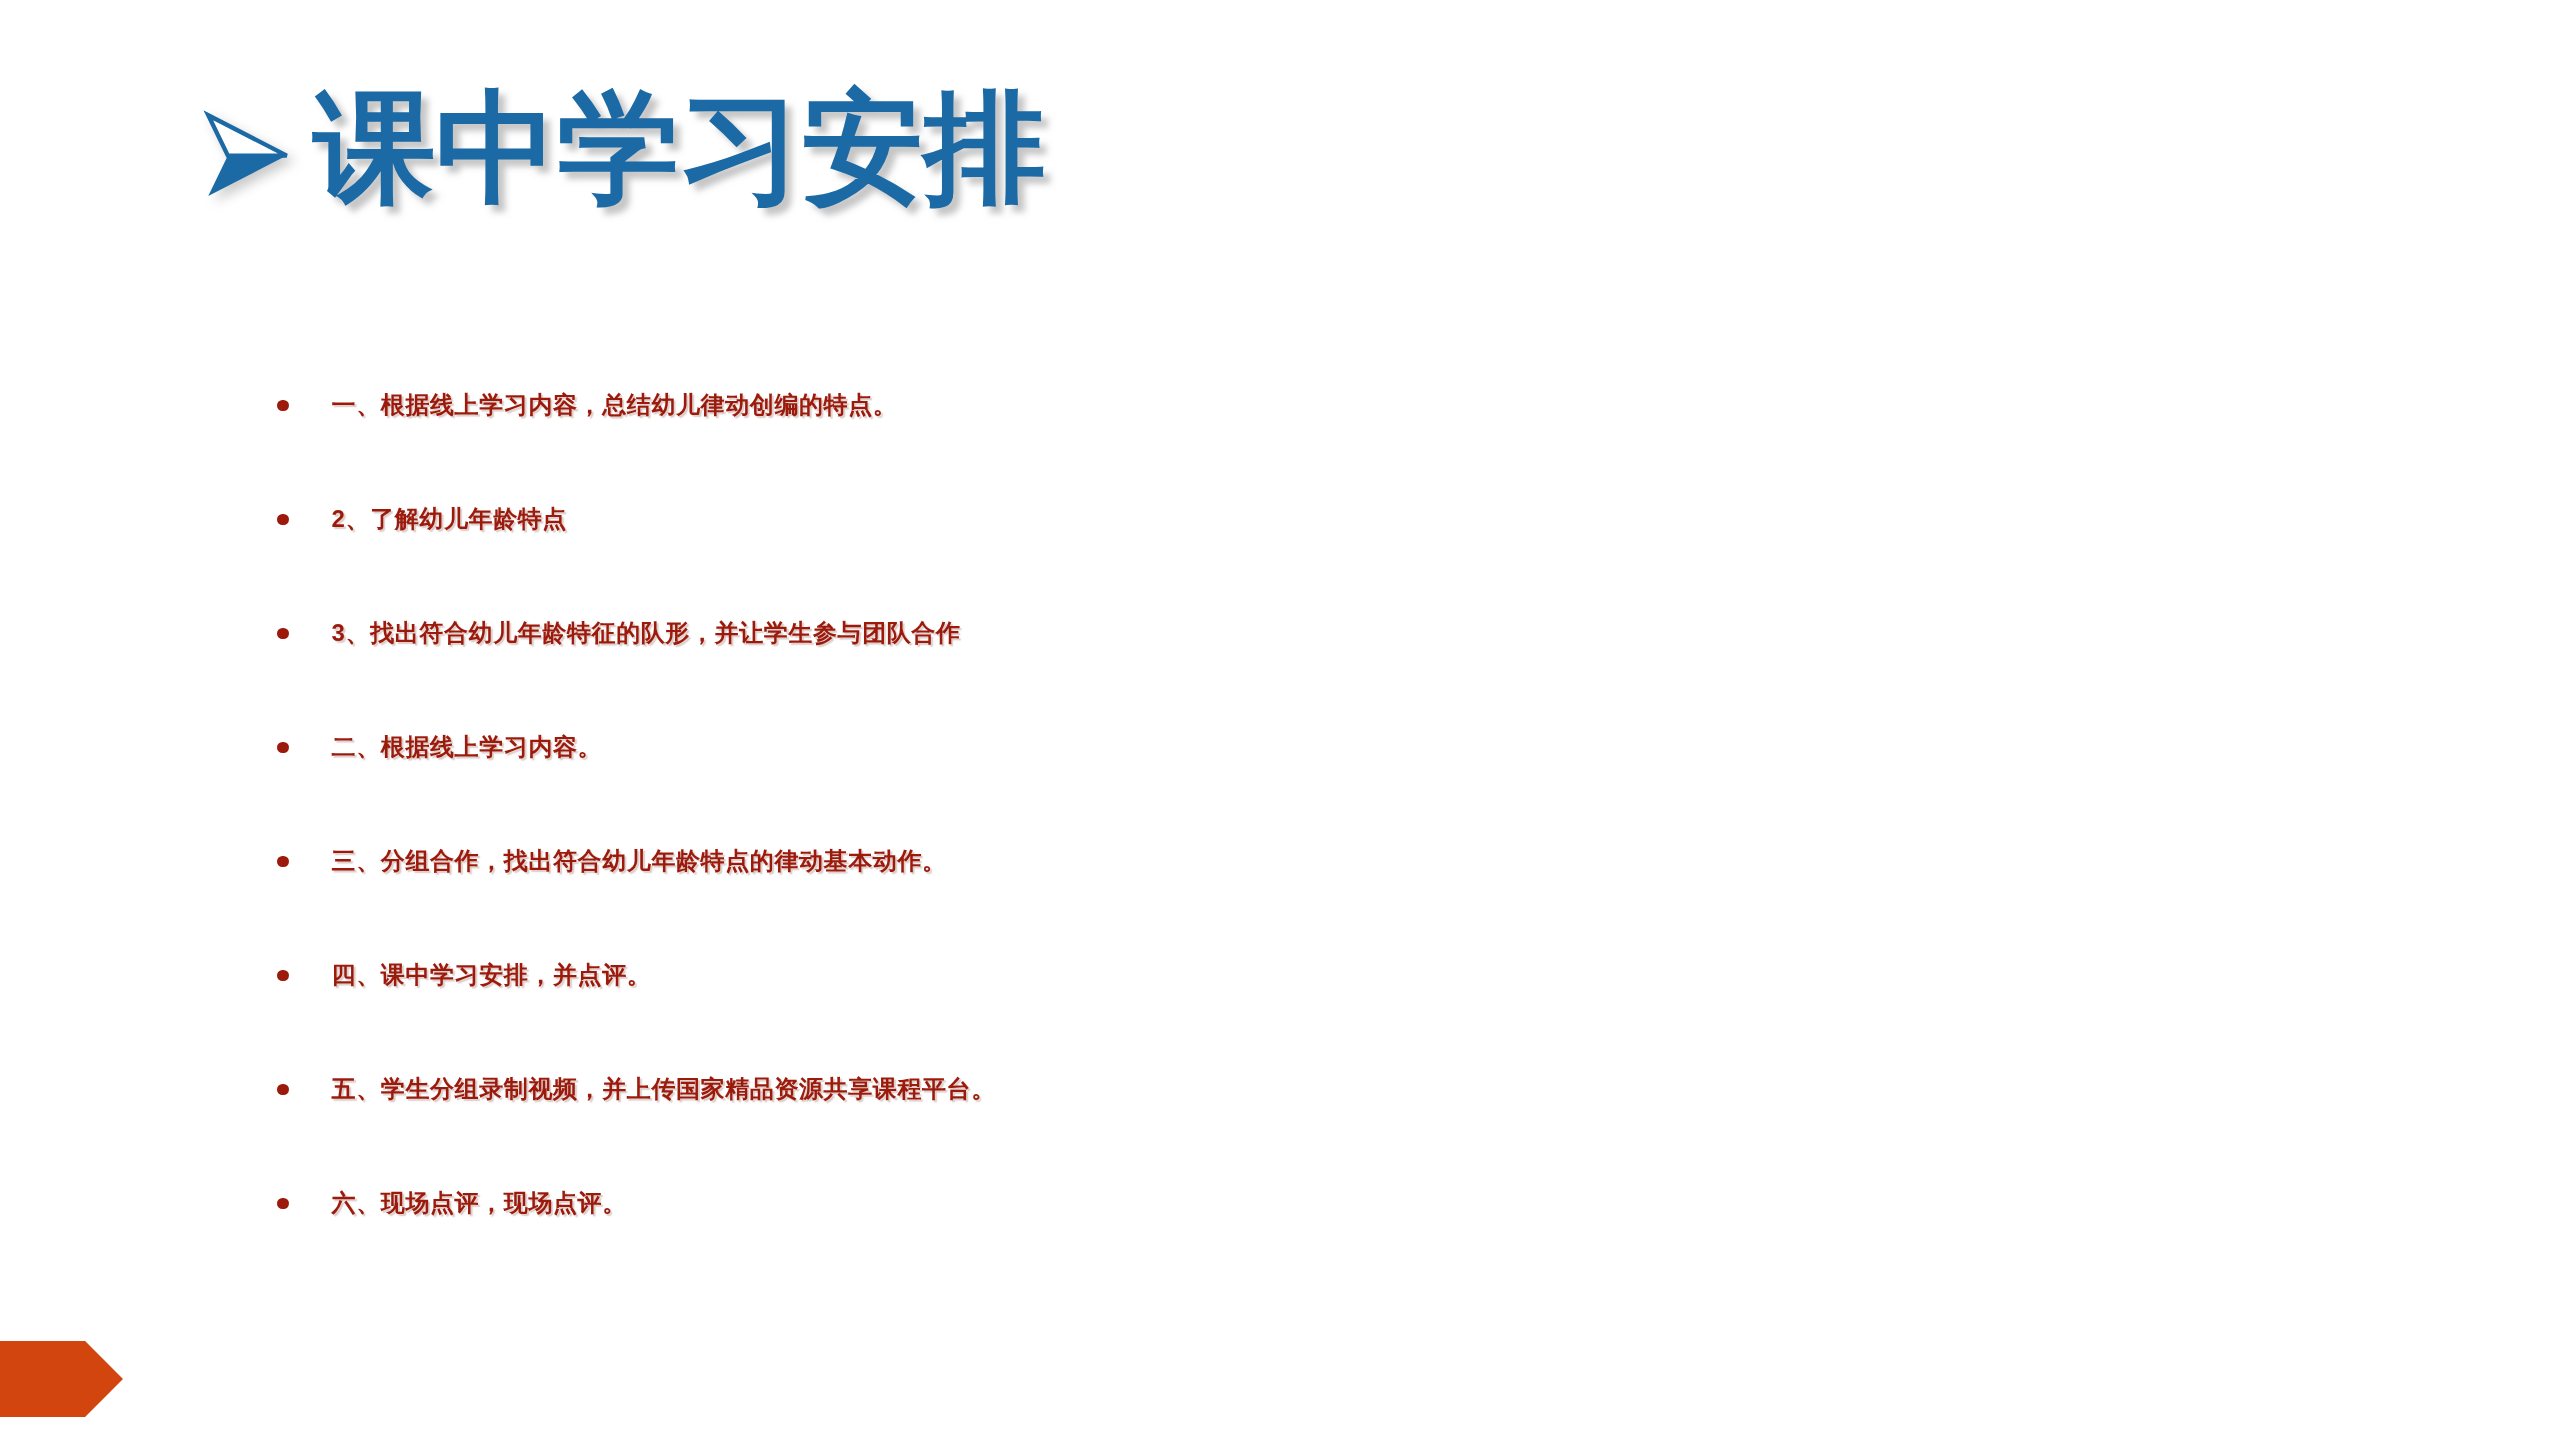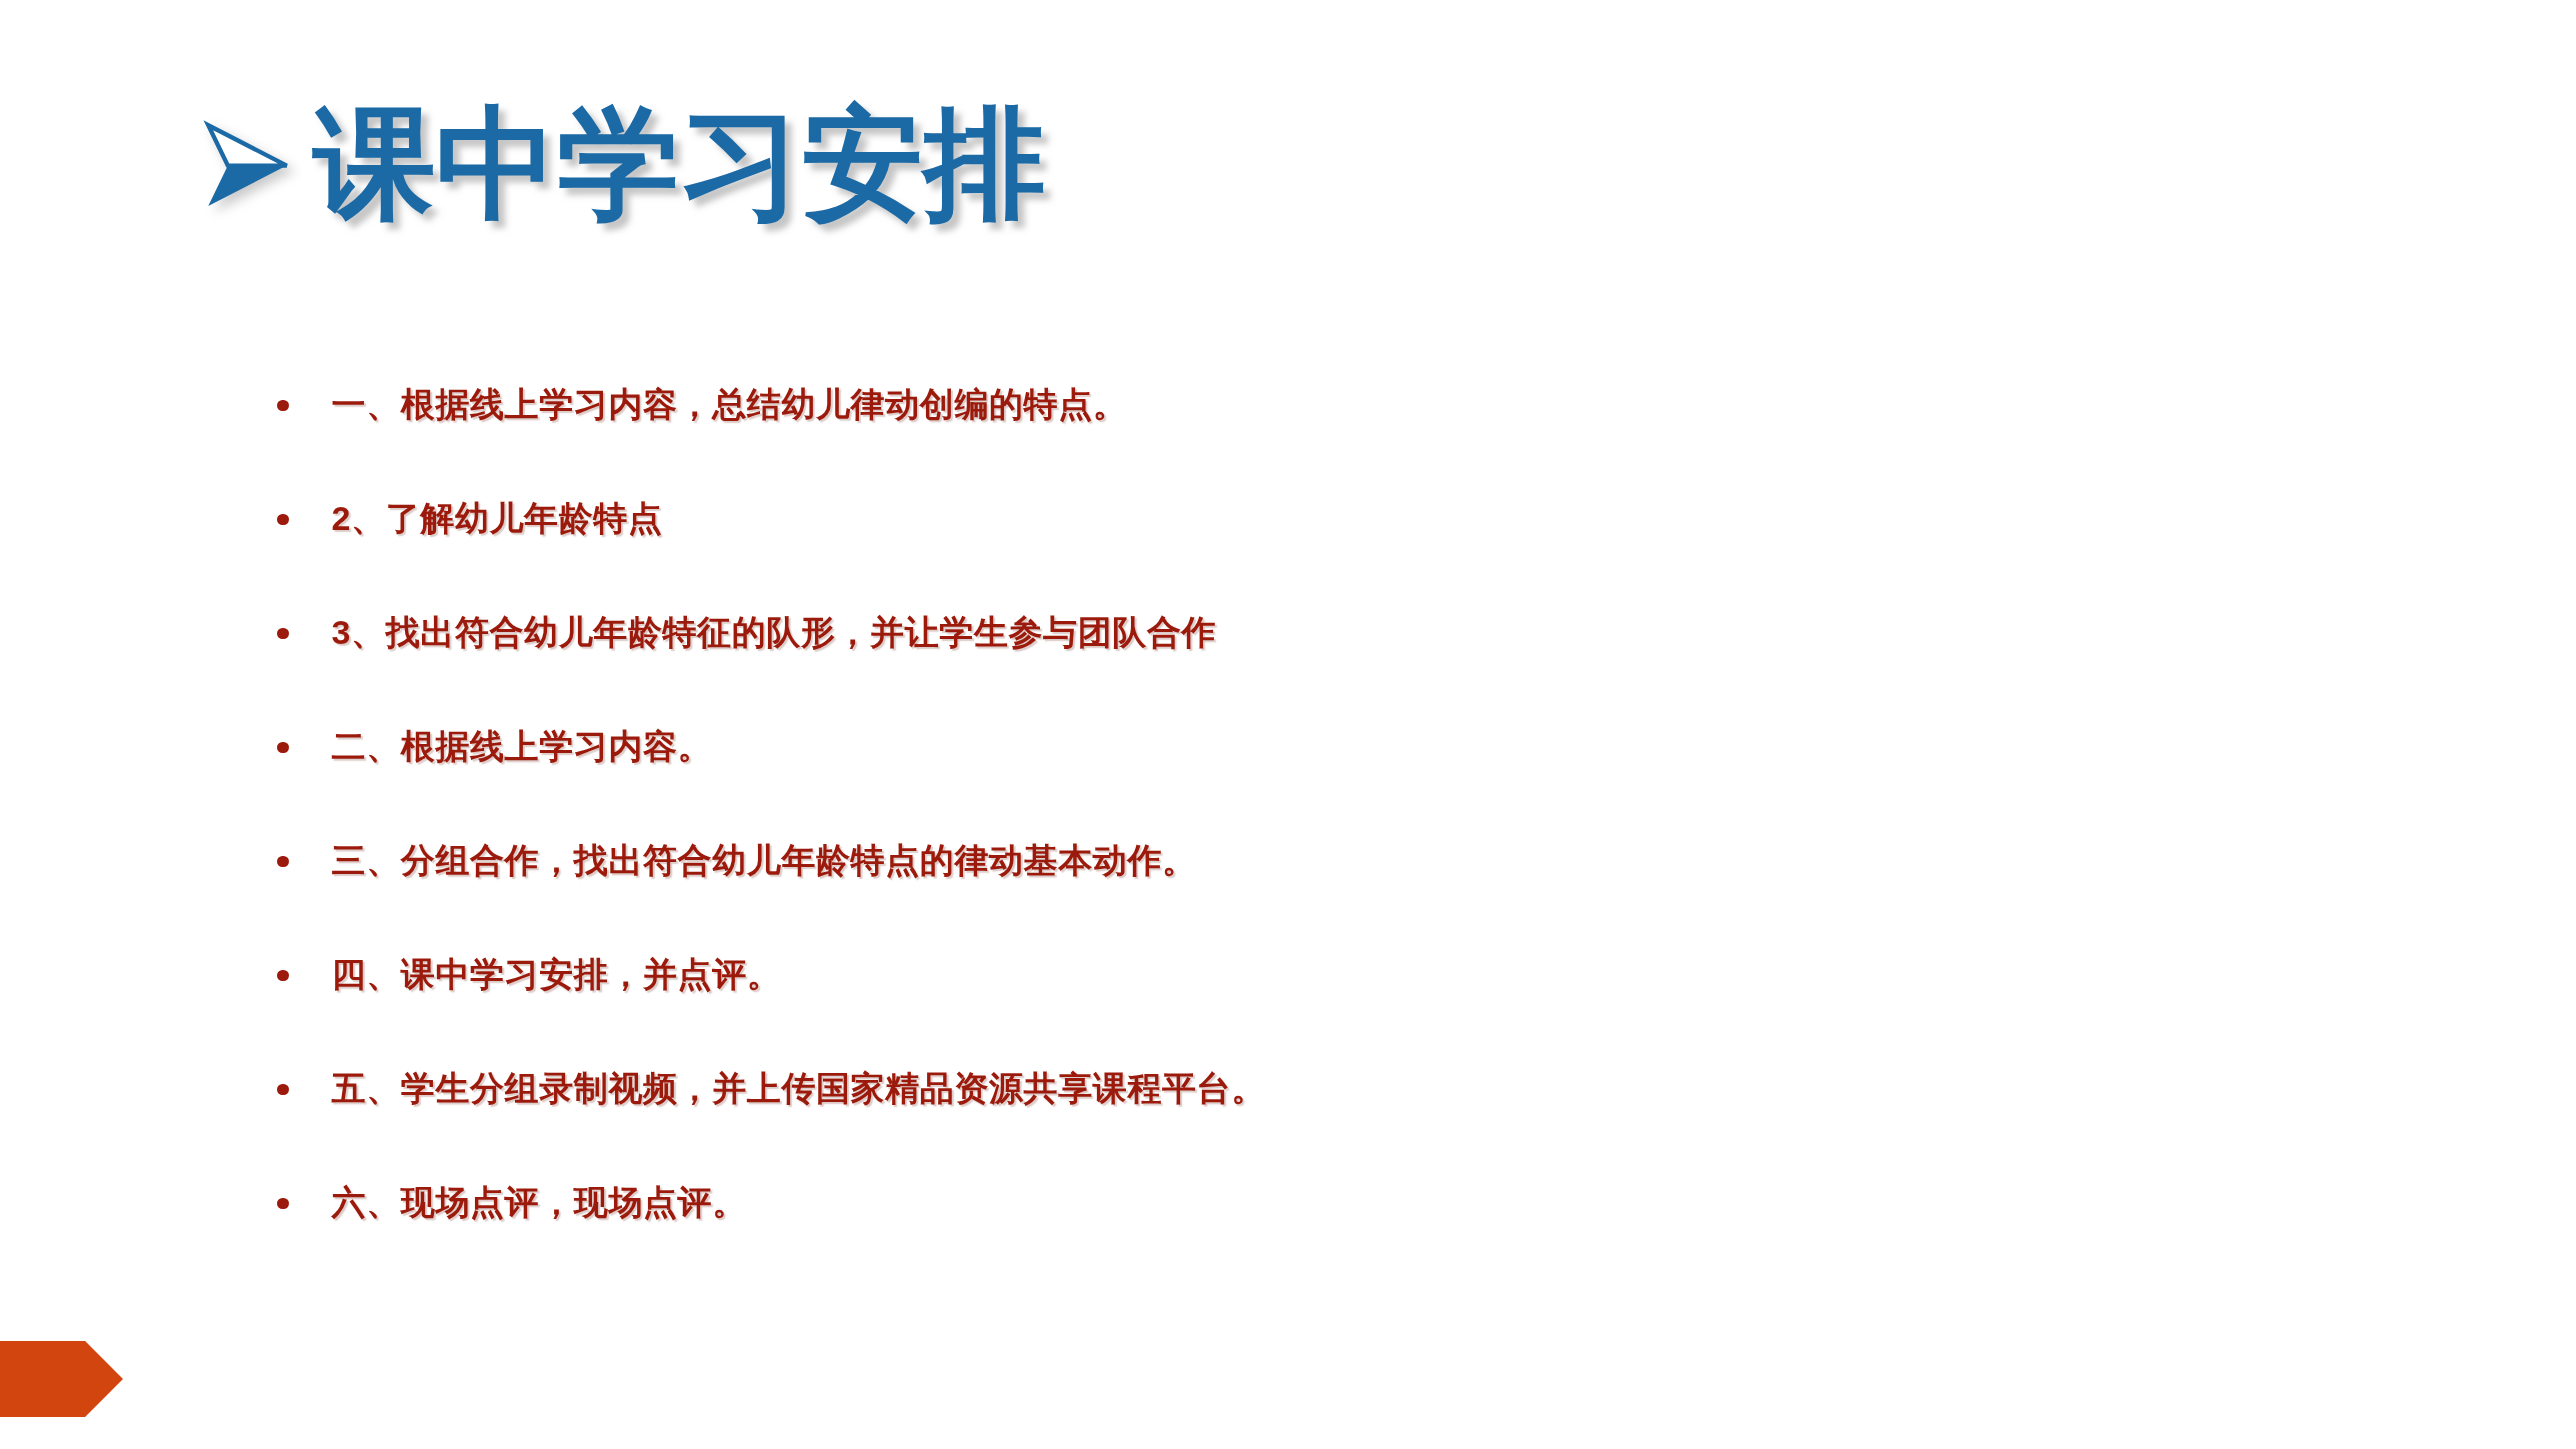--- a/index.html
+++ b/index.html
@@ -19,23 +19,23 @@
     width: 2576px;
     height: 1449px;
     background: #ffffff;
     overflow: hidden;
   }
 
   
   #title-row {
     position: absolute;
     left: 193px;
-    top: 103px;
+    top: 87px;
     display: flex;
-    align-items: center;
+    align-items: flex-end;
     white-space: nowrap;
   }
 
   #title-arrow-icon {
     display: block;
     width: 109px;
     height: 109px;
     margin-right: 11.6px;
     flex: 0 0 auto;
     filter: drop-shadow(6.4px 6.4px 5.8px rgba(120,120,120,0.40));
@@ -70,21 +70,21 @@
     flex: 0 0 auto;
     width: 11.6px;
     height: 11.6px;
     border-radius: 50%;
     background: #9C1A0B;
     margin-right: 43px;
     margin-top: 1.3px;
   }
 
   .bullet-text {
-    font-size: 34px;
+    font-size: 24px;
     font-weight: bold;
     color: #9C1A0B;
     line-height: 1.1;
     letter-spacing: 0.6px;
     text-shadow: 1.9px 1.9px 1.3px rgba(190,160,155,0.55);
   }
 
   
   #bottom-chevron-shape {
     position: absolute;

